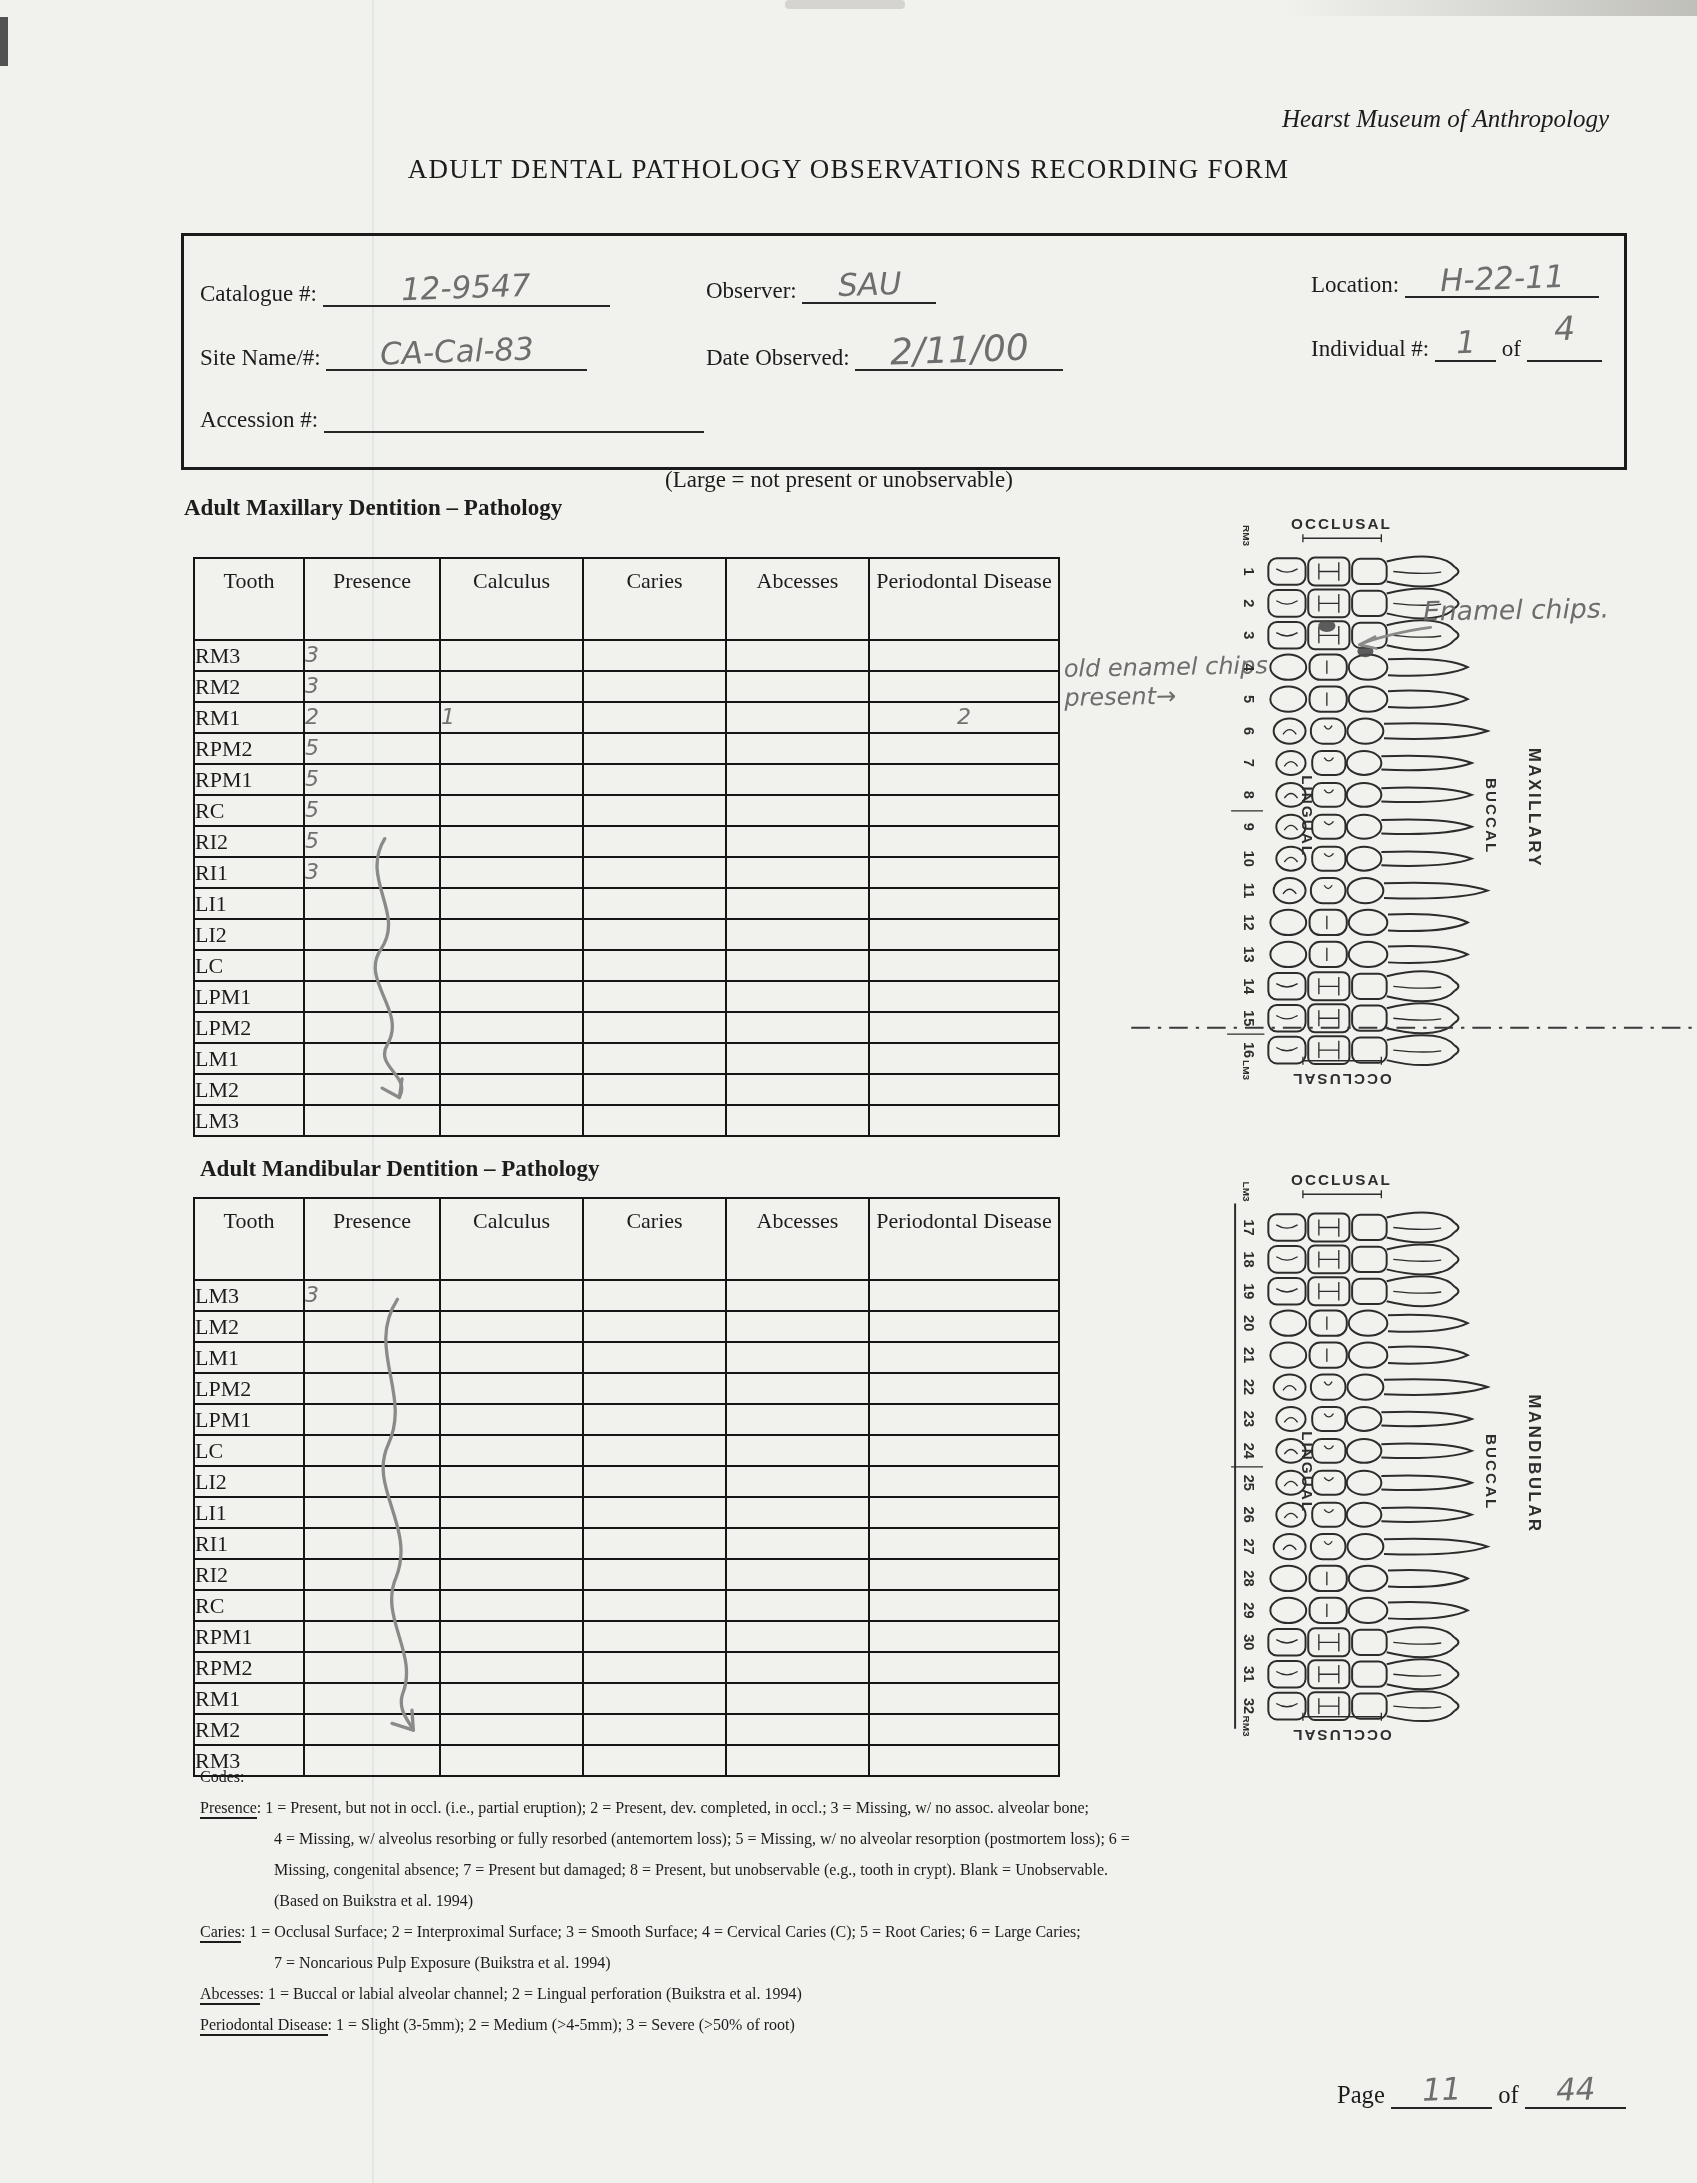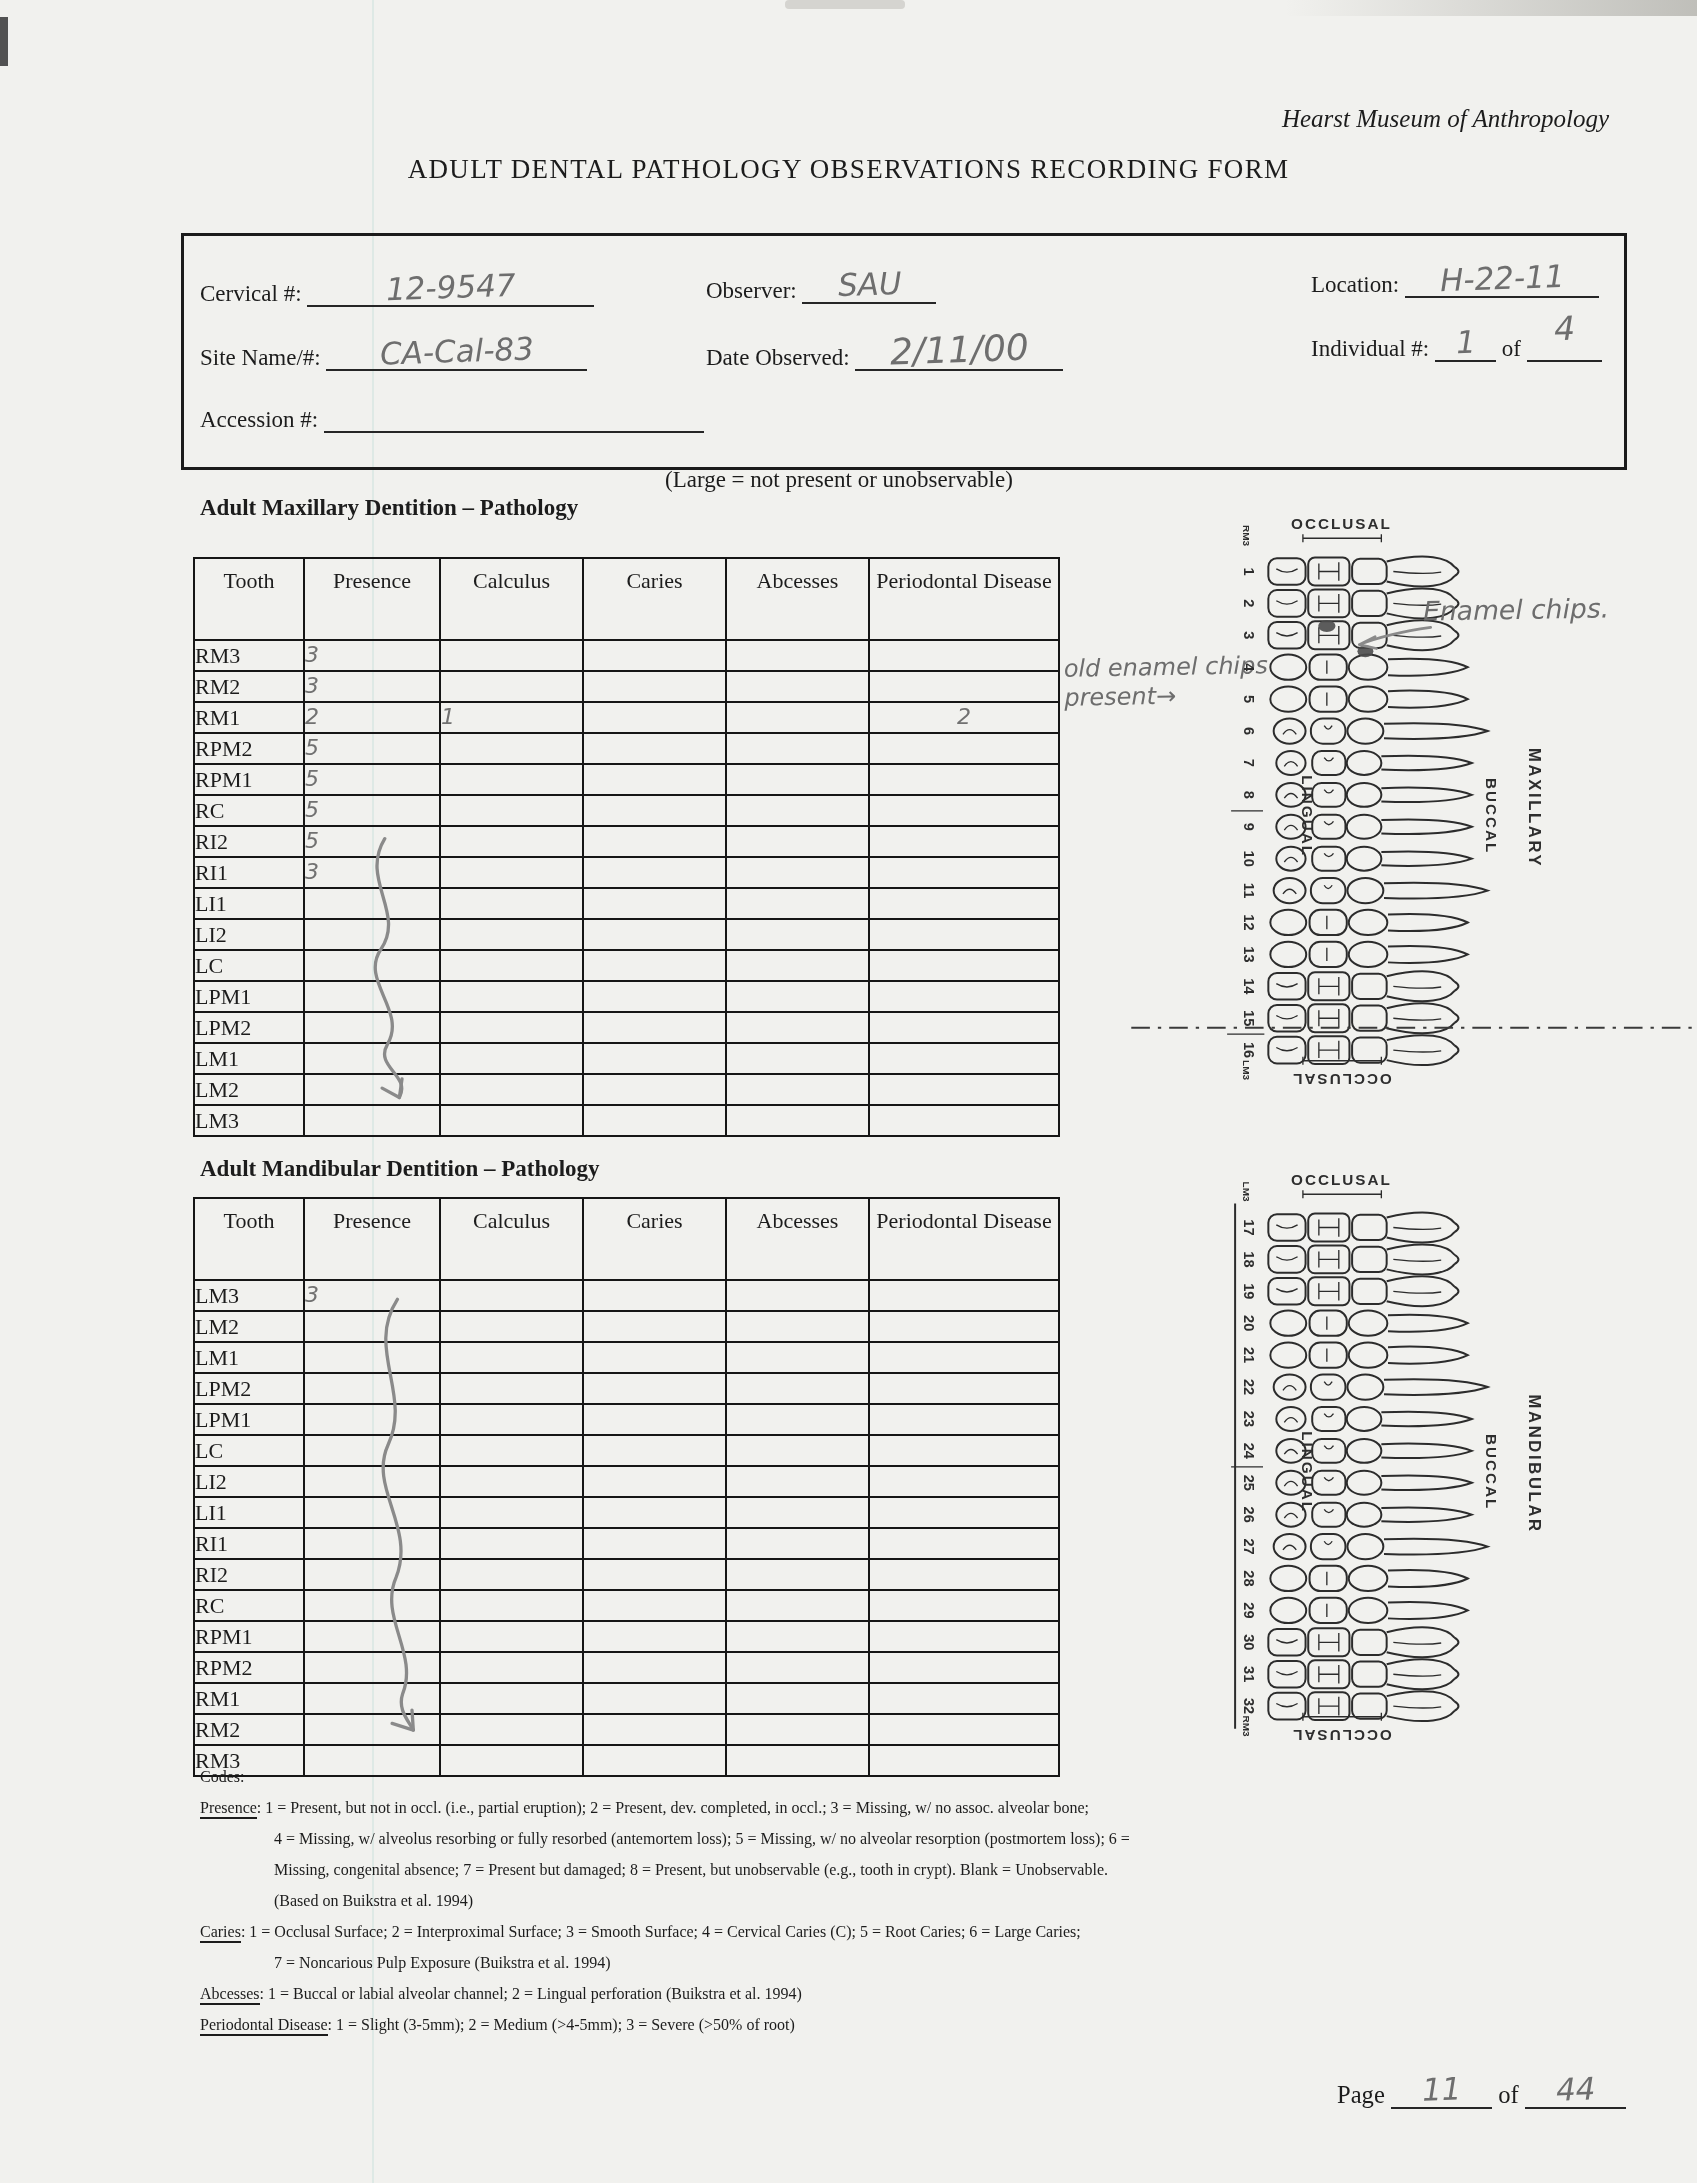--- a/index.html
+++ b/index.html
@@ -71,21 +71,21 @@
   <div class="smudge-left"></div>
   <div class="smudge-top"></div>
   <div class="smudge-top2"></div>
 
   <div class="museum">Hearst Museum of Anthropology</div>
   <div class="title">ADULT  DENTAL  PATHOLOGY OBSERVATIONS  RECORDING  FORM</div>
 
   <div class="info-box"></div>
 
   <div class="field" style="left:200px;top:274px;">
-    <span class="flabel">Cervical #:</span>
+    <span class="flabel">Catalogue #:</span>
     <span class="fline" style="min-width:279px;"><span class="hand hand-big">12-9547</span></span>
   </div>
   <div class="field" style="left:706px;top:271px;">
     <span class="flabel">Observer:</span>
     <span class="fline" style="min-width:126px;"><span class="hand hand-big">SAU</span></span>
   </div>
   <div class="field" style="left:1311px;top:265px;">
     <span class="flabel">Location:</span>
     <span class="fline" style="min-width:186px;"><span class="hand hand-big">H-22-11</span></span>
   </div>
@@ -105,21 +105,21 @@
     <span class="fline" style="min-width:67px;"><span class="hand hand-big raised">4</span></span>
   </div>
 
   <div class="field" style="left:200px;top:404px;">
     <span class="flabel">Accession #:</span>
     <span class="fline" style="min-width:372px;"><span class="hand hand-big"></span></span>
   </div>
 
   <div class="blank-note">(Large = not present or unobservable)</div>
 
-  <div class="sec-head" style="left:200px;top:495px;">Adult Maxillary Dentition – Pathology</div>
+  <div class="sec-head" style="left:184px;top:495px;">Adult Maxillary Dentition – Pathology</div>
 
   <table class="ptable" style="top:557px;">
     <colgroup>
       <col class="c-tooth">
         <col class="c-presence">
         <col class="c-calculus">
       <col class="c-caries">
         <col class="c-abcesses">
         <col class="c-perio">
     </colgroup>

